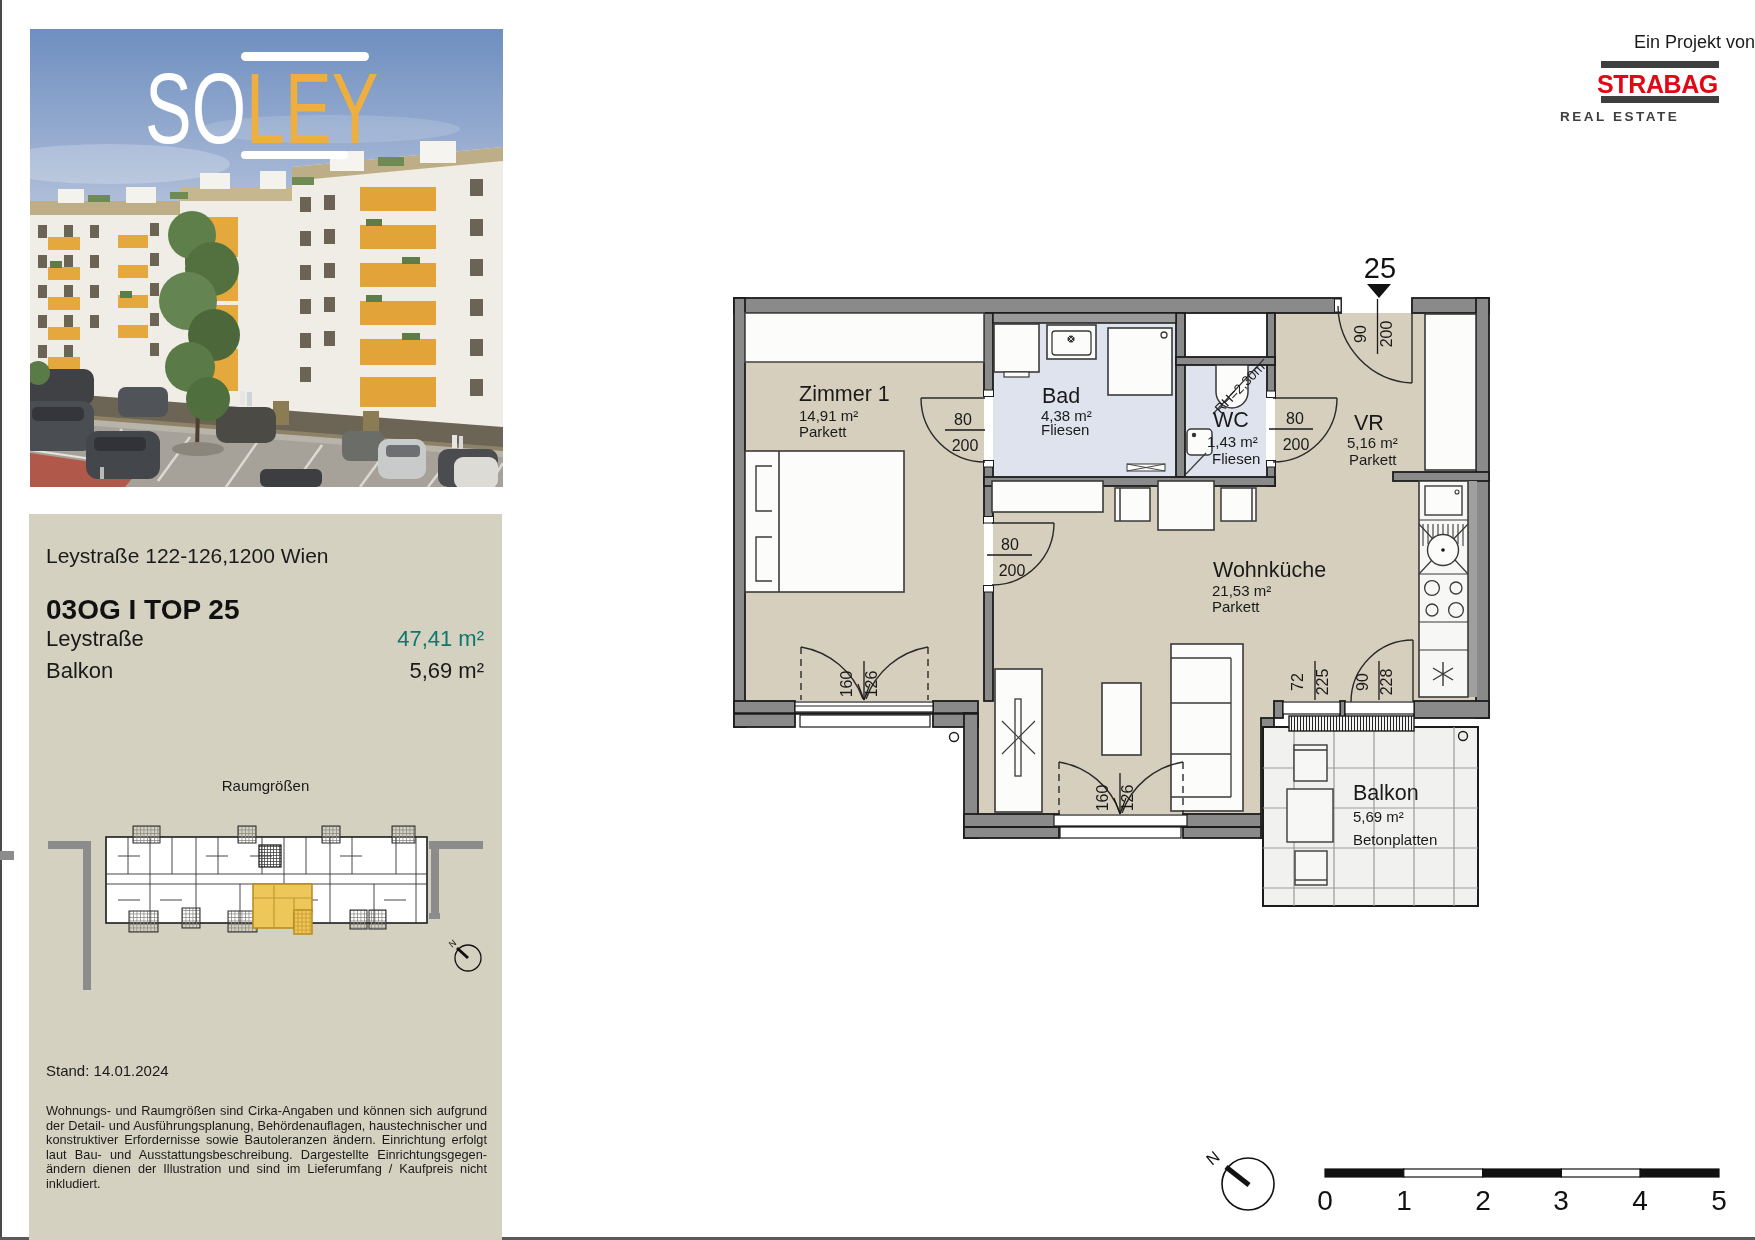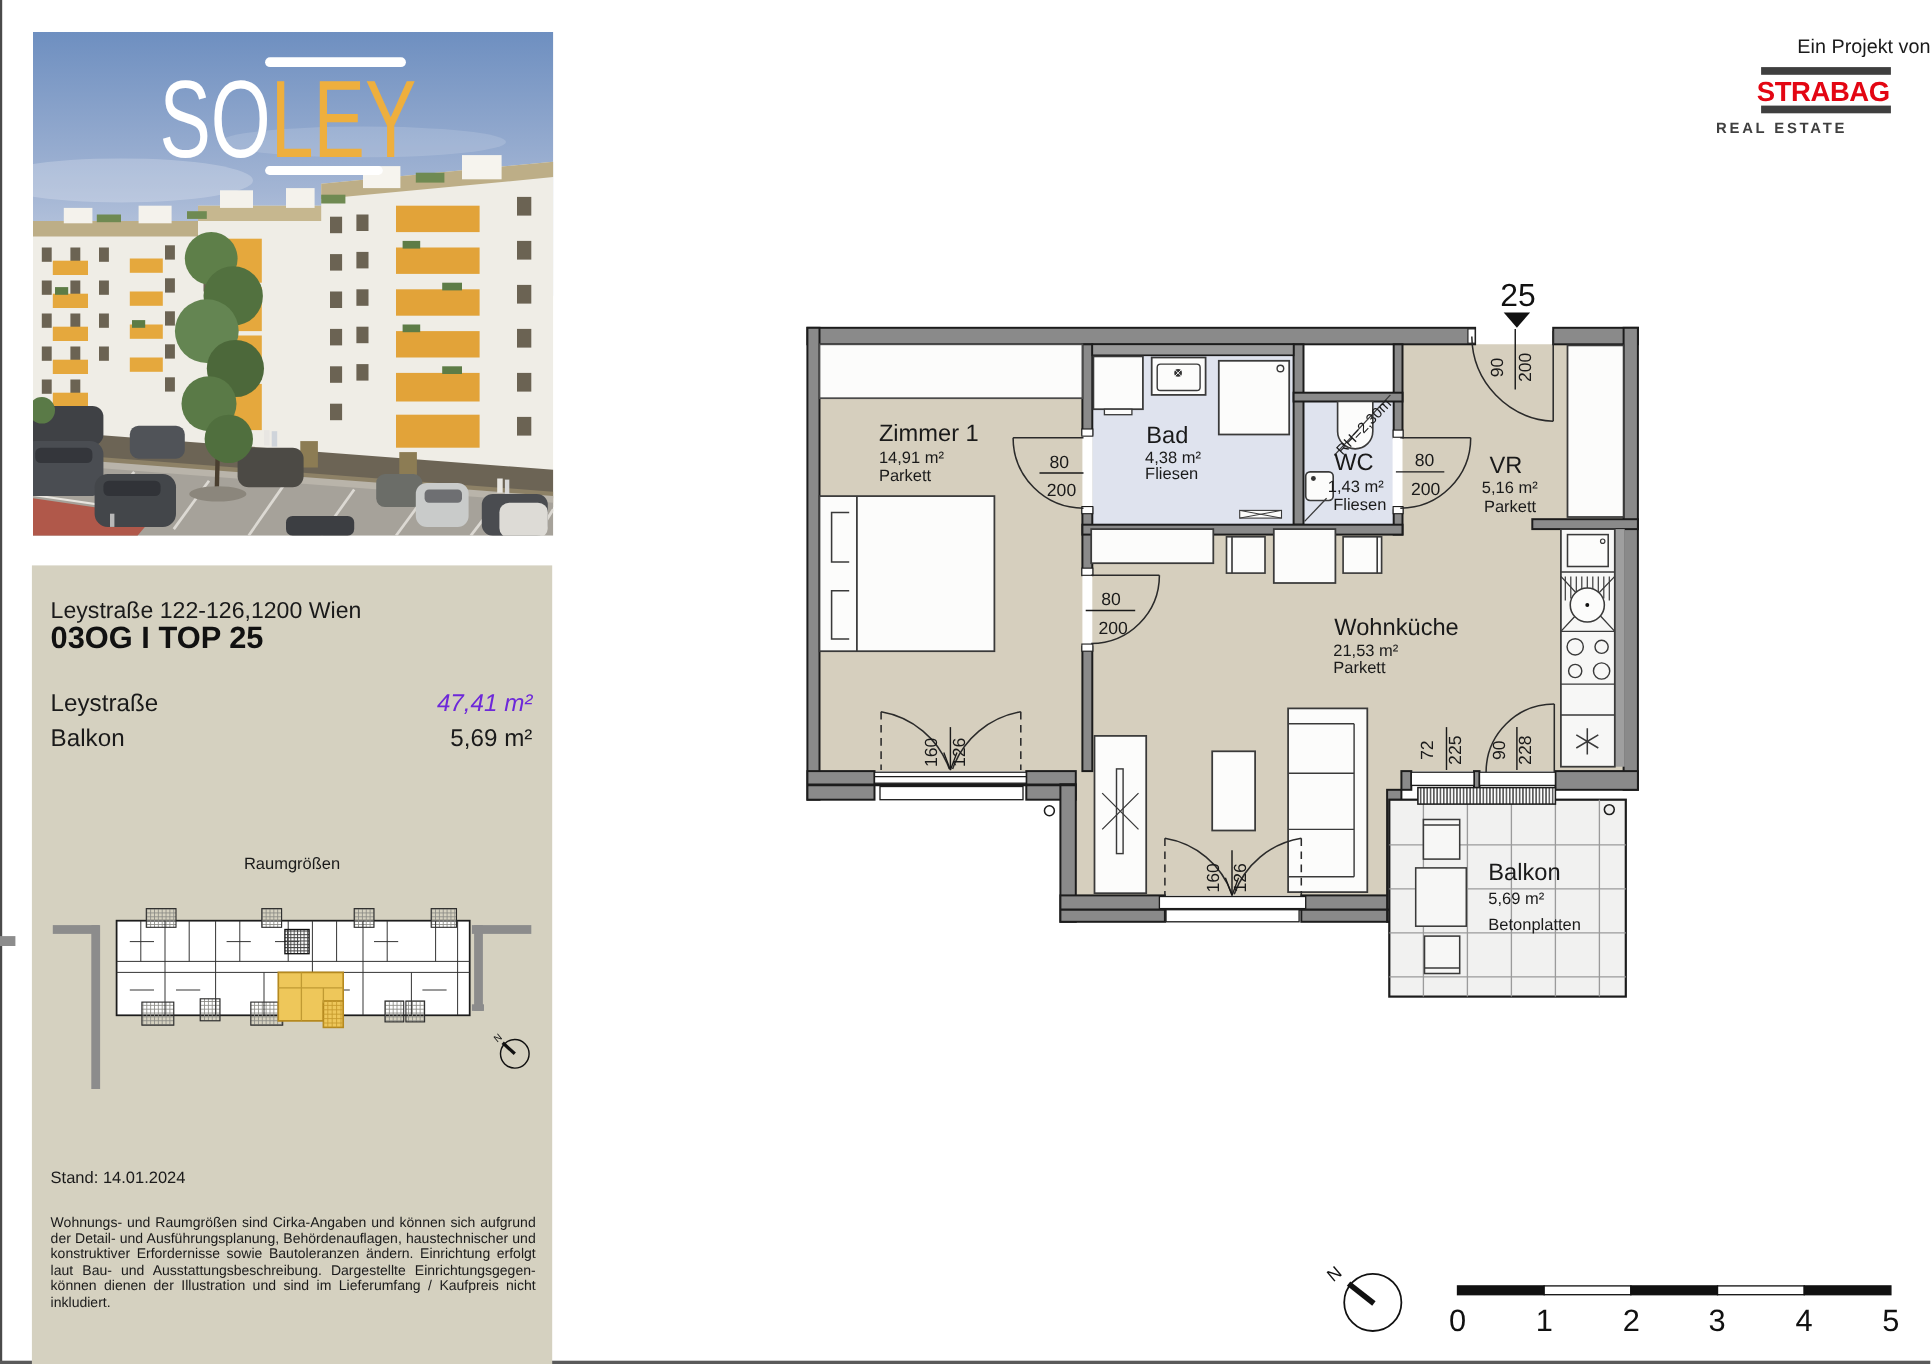--- a/index.html
+++ b/index.html
@@ -206,24 +206,24 @@
 
   <div style="position:absolute;left:41px;top:66px;width:118px;height:7px;background:#3f3f3f;"></div>
 
   <div style="position:absolute;left:0;top:79px;width:195px;text-align:left;font-size:13.5px;font-weight:bold;color:#3f3f3f;letter-spacing:2.5px;">REAL&nbsp;ESTATE</div>
 </div>
 
 <div class="abs" style="left:29px;top:514px;width:473px;height:827px;background:#d5d1c0;">
 
   <div style="position:absolute;left:17px;top:30px;font-size:21px;color:#1a1a1a;">Leystraße 122-126,1200 Wien</div>
 
-  <div style="position:absolute;left:17px;top:50px;font-size:28px;font-weight:bold;color:#111;">03OG I TOP 25</div>
+  <div style="position:absolute;left:17px;top:80px;font-size:28px;font-weight:bold;color:#111;">03OG I TOP 25</div>
 
   <div style="position:absolute;left:17px;top:112px;font-size:22px;color:#1a1a1a;">Leystraße</div>
-  <div style="position:absolute;right:18px;top:112px;font-size:22px;color:#6d28d9;font-style:italic;">47,41 m²</div>
+  <div style="position:absolute;right:18px;top:112px;font-size:22px;color:#0f766e;">47,41 m²</div>
 
   <div style="position:absolute;left:17px;top:144px;font-size:22px;color:#1a1a1a;">Balkon</div>
   <div style="position:absolute;right:18px;top:144px;font-size:22px;color:#1a1a1a;">5,69 m²</div>
 
   <div style="position:absolute;left:0;top:263px;width:473px;text-align:center;font-size:15px;color:#1a1a1a;">Raumgrößen</div>
 
 <svg style="position:absolute;left:11px;top:296px;" width="462" height="230" viewBox="40 810 462 230">
     <defs>
       <pattern id="xh" width="3.5" height="3.5" patternUnits="userSpaceOnUse">
         <path d="M0,0.4 L3.5,0.4 M0.4,0 L0.4,3.5" stroke="#8a8a84" stroke-width="0.8" fill="none"></path>
@@ -285,21 +285,21 @@
     </g>
 </svg>
 
   <div style="position:absolute;left:17px;top:548px;font-size:15px;color:#1a1a1a;">Stand: 14.01.2024</div>
 
   <div style="position:absolute;left:17px;top:590px;width:441px;font-size:12.75px;line-height:14.55px;color:#1a1a1a;">
     <div style="text-align:justify;text-align-last:justify;">Wohnungs- und Raumgrößen sind Cirka-Angaben und können sich aufgrund</div>
     <div style="text-align:justify;text-align-last:justify;">der Detail- und Ausführungsplanung, Behördenauflagen, haustechnischer und</div>
     <div style="text-align:justify;text-align-last:justify;">konstruktiver Erfordernisse sowie Bautoleranzen ändern. Einrichtung erfolgt</div>
     <div style="text-align:justify;text-align-last:justify;">laut Bau- und Ausstattungsbeschreibung. Dargestellte Einrichtungsgegen-</div>
-    <div style="text-align:justify;text-align-last:justify;">können dienen der Illustration und sind im Lieferumfang / Kaufpreis nicht</div>
+    <div style="text-align:justify;text-align-last:justify;">ändern dienen der Illustration und sind im Lieferumfang / Kaufpreis nicht</div>
     <div>inkludiert.</div>
   </div>
 </div>
 
 <svg class="abs" style="left:700px;top:240px;" width="1055" height="1000" viewBox="700 240 1055 1000" font-family="Liberation Sans, sans-serif">
   <defs>
     <pattern id="sillhatch" width="3" height="14" patternUnits="userSpaceOnUse">
       <rect width="3" height="14" fill="#ffffff"></rect>
       <path d="M1.5,0 L1.5,14" stroke="#222" stroke-width="1.1"></path>
     </pattern>

